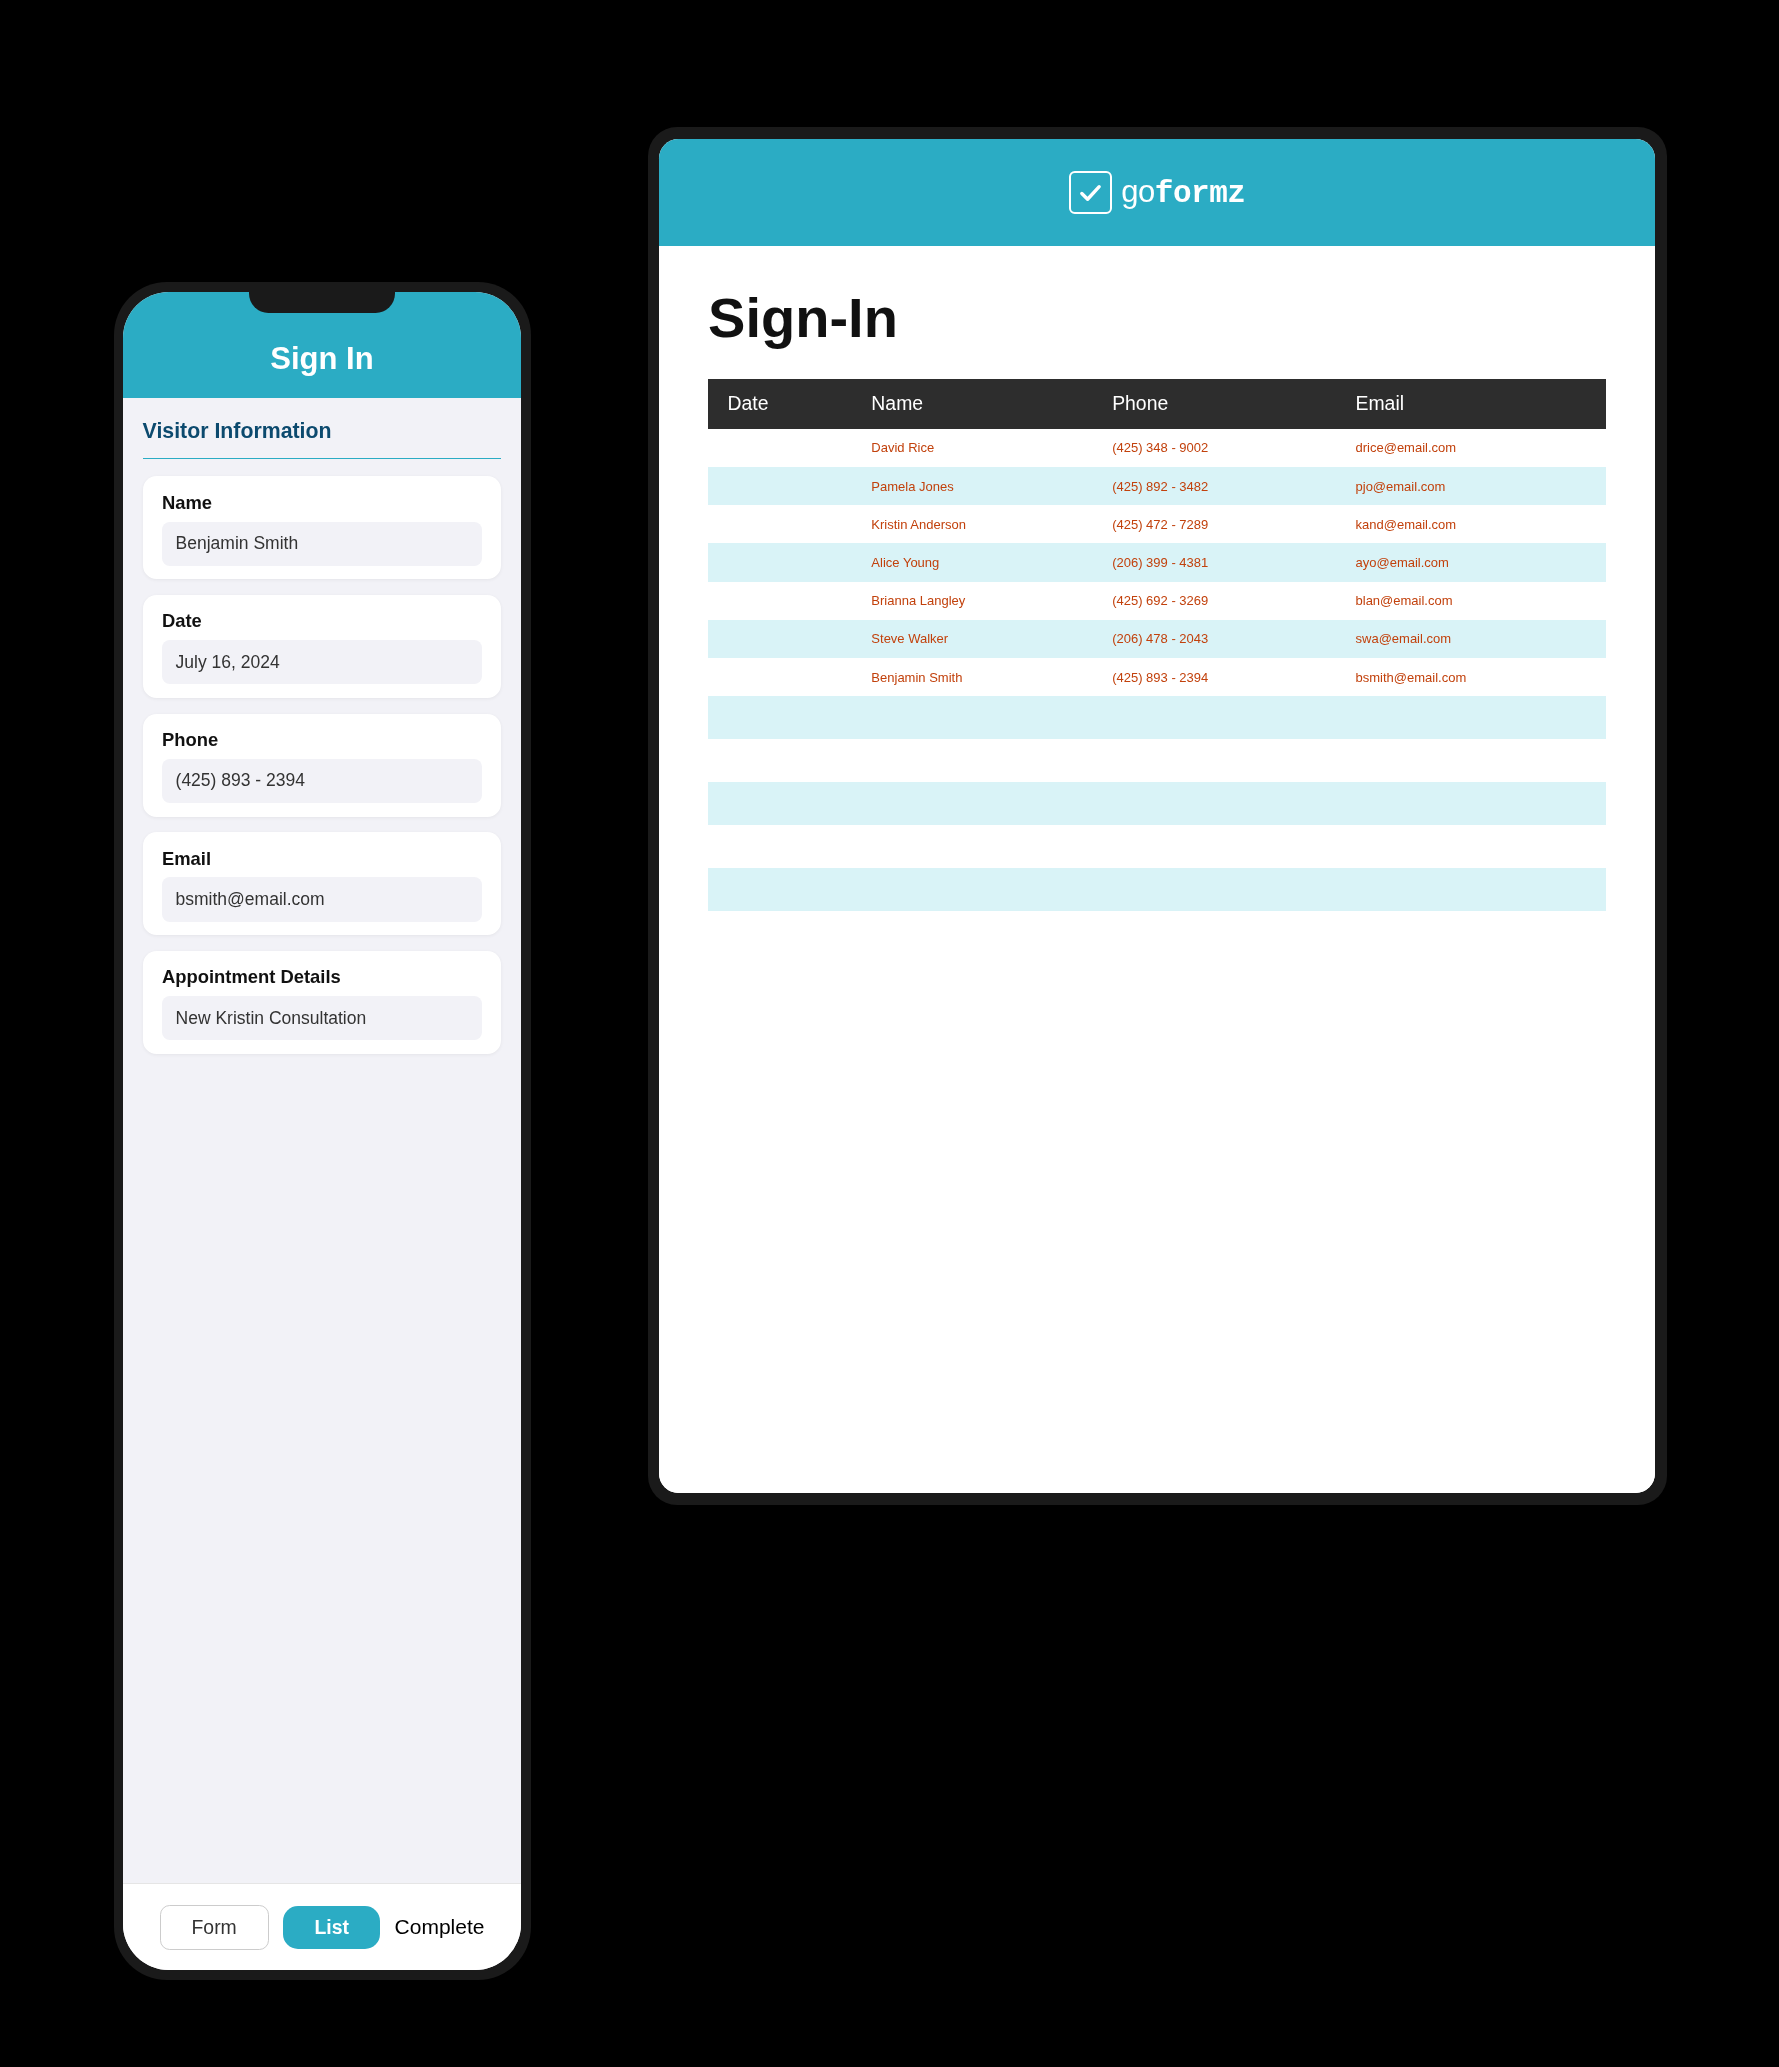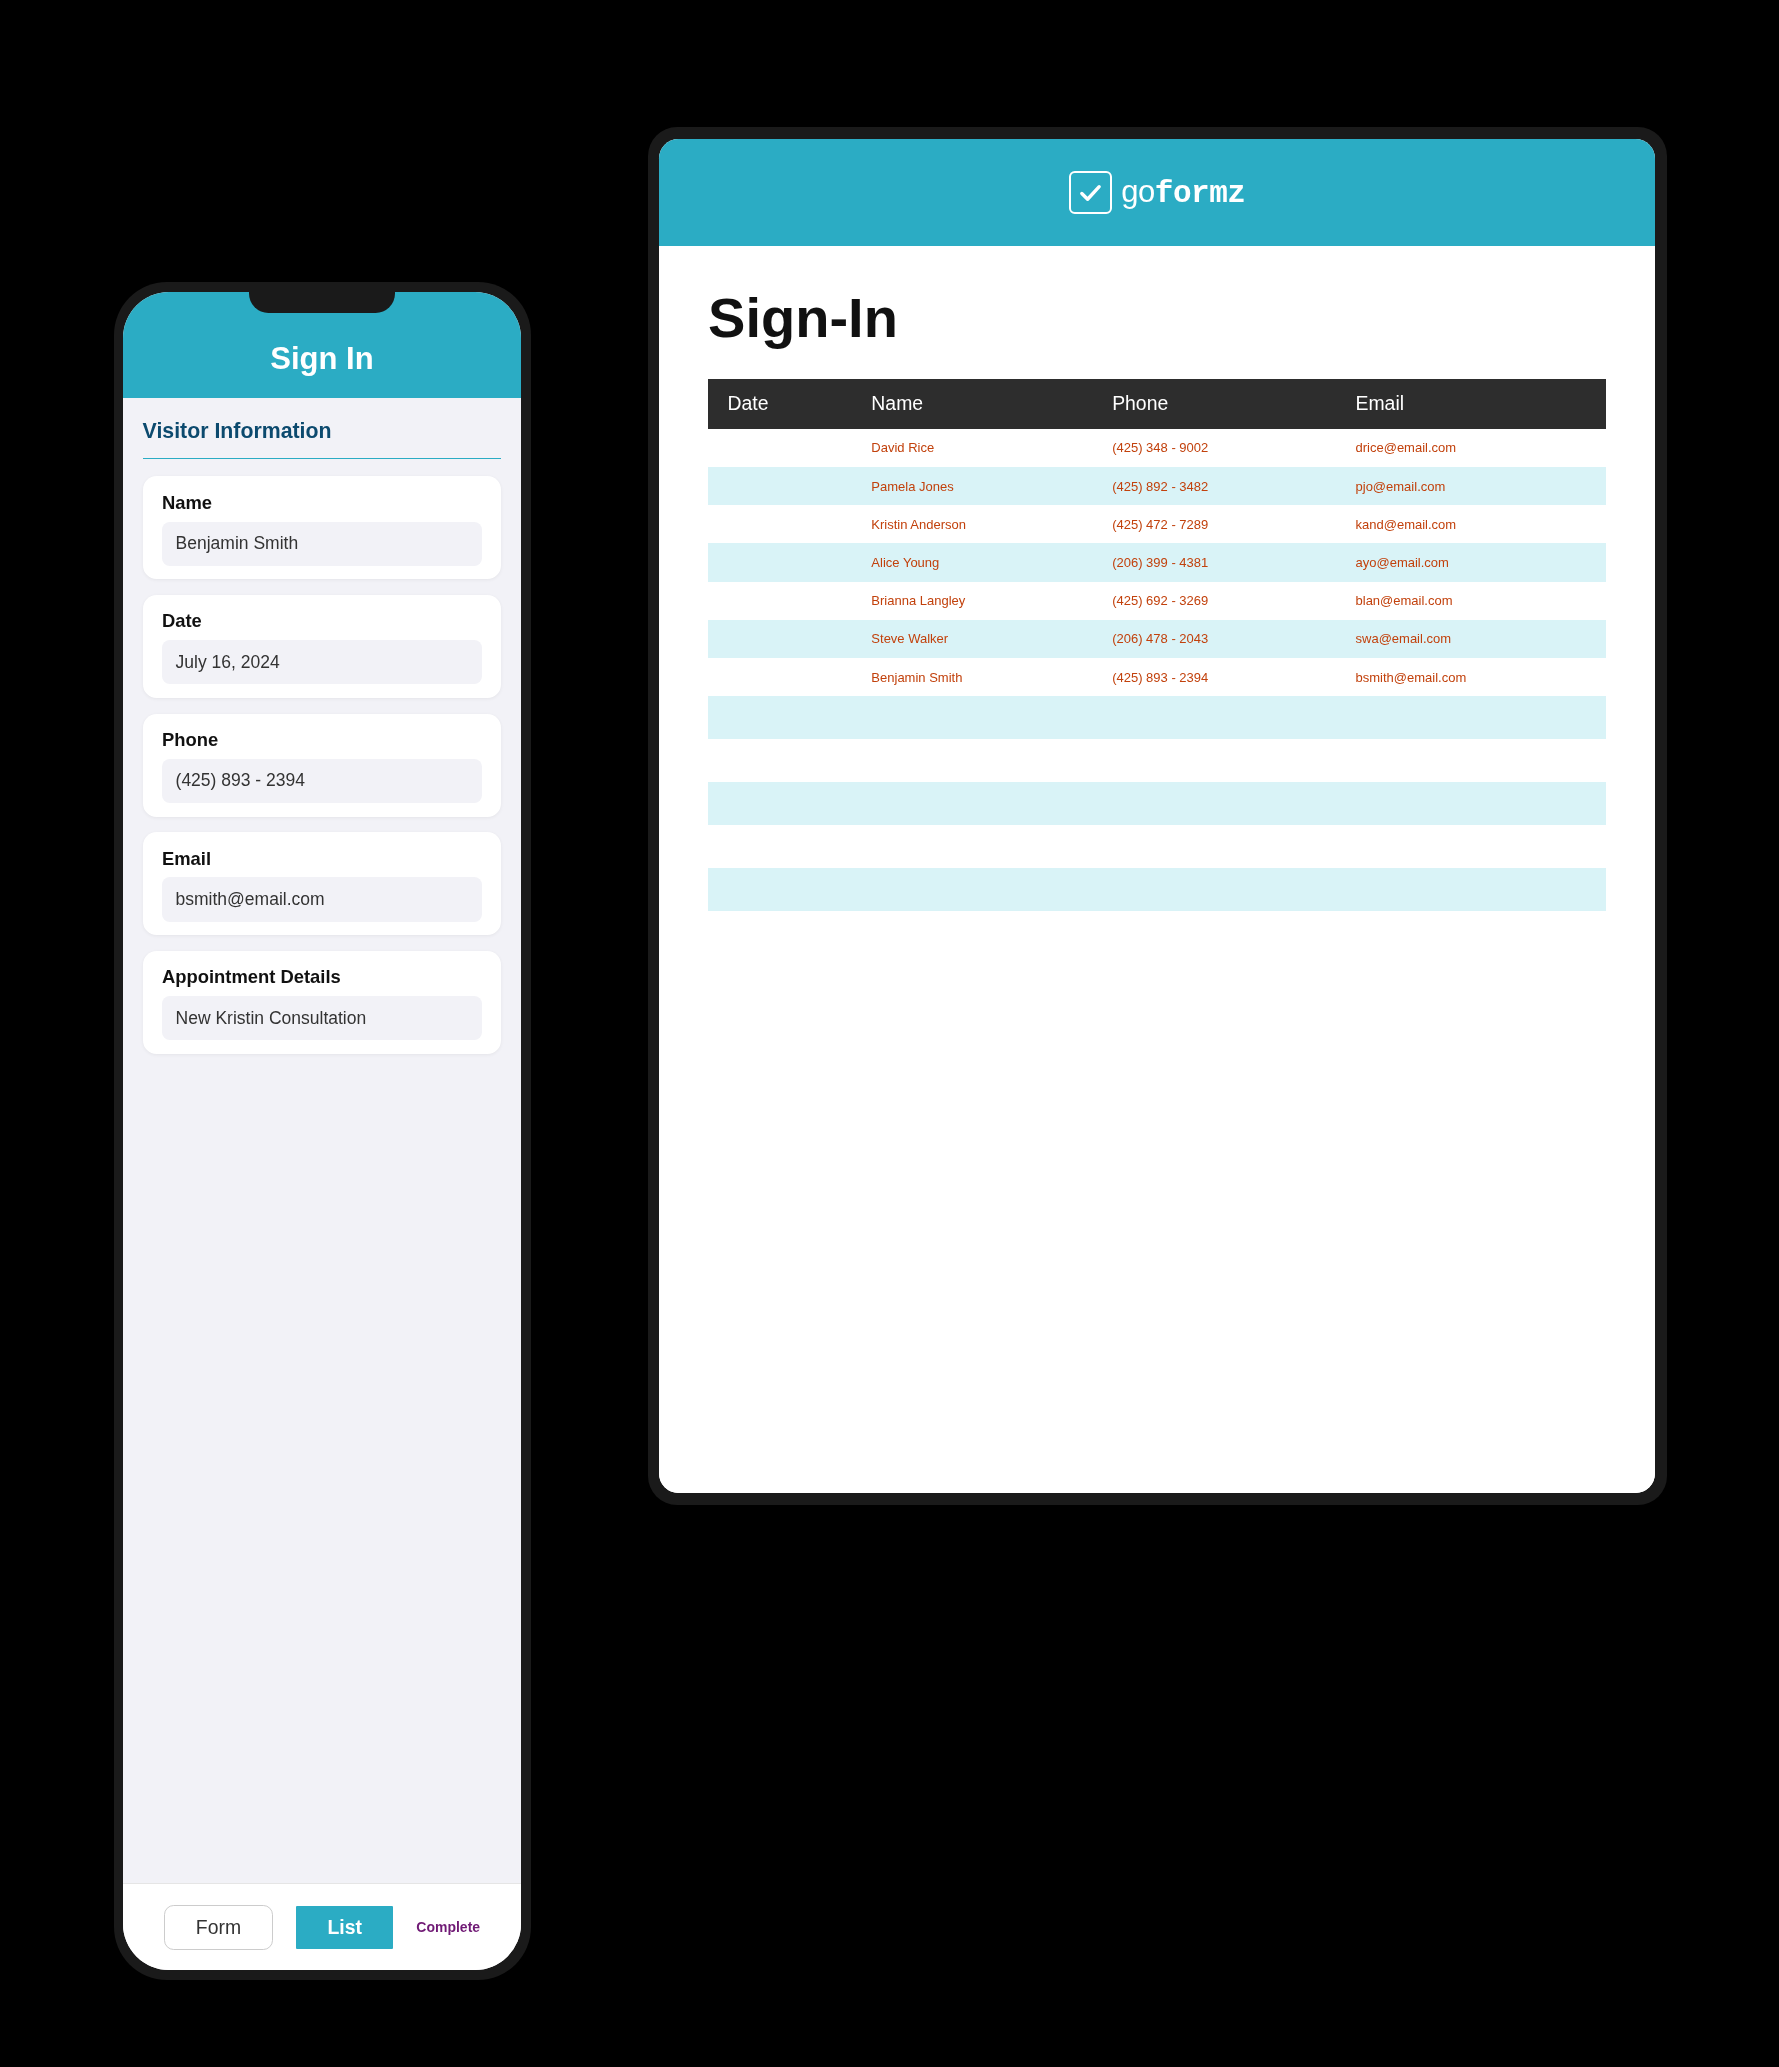--- a/index.html
+++ b/index.html
@@ -243,34 +243,34 @@
       padding: 9.7px 31px;
       font-size: 19.4px;
       font-weight: 500;
       color: #333;
       cursor: pointer;
     }
 
     .footer-btn-filled {
       background: #2bacc4;
       border: none;
-      border-radius: 1px;
+      border-radius: 15px;
       padding: 9.7px 31px;
       font-size: 19.4px;
       font-weight: 600;
       color: #fff;
       cursor: pointer;
     }
 
     .footer-btn-link {
       background: none;
       border: none;
-      font-size: 14px;
-      font-weight: 700;
-      color: #701a75;
+      font-size: 21px;
+      font-weight: 400;
+      color: #000000;
       cursor: pointer;
     }
   </style>
 </head>
 <body>
 
 <div class="scene">
 
   <div class="tablet">
     <div class="tablet-inner">

